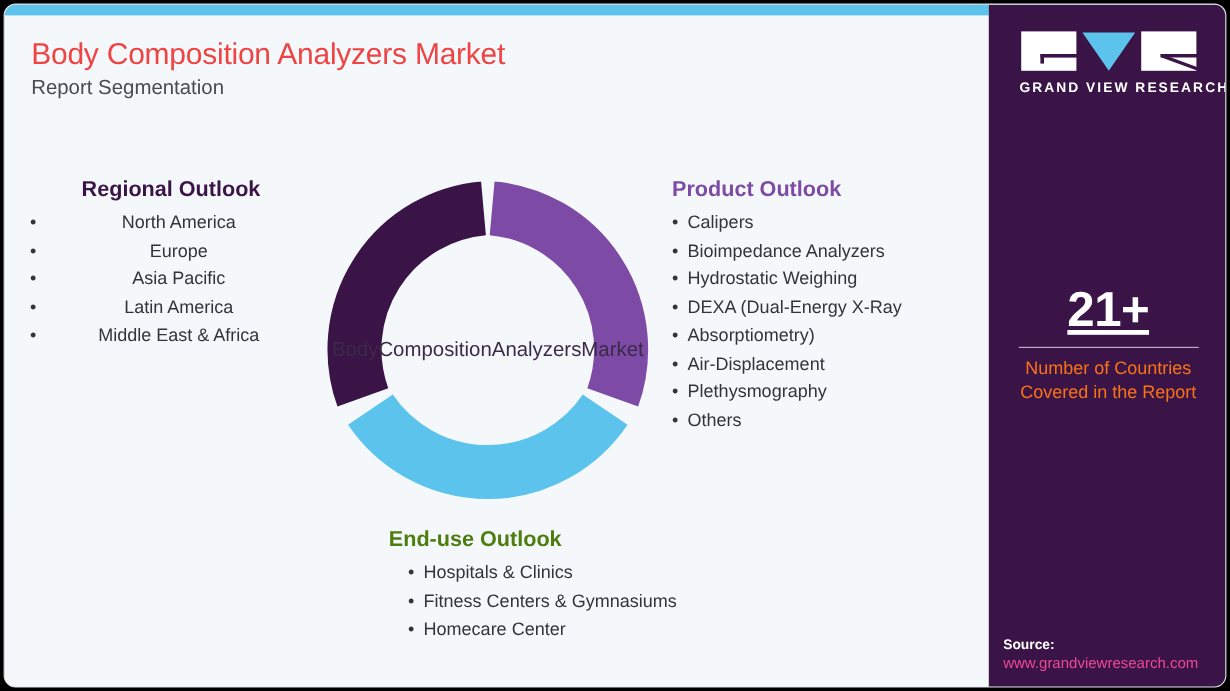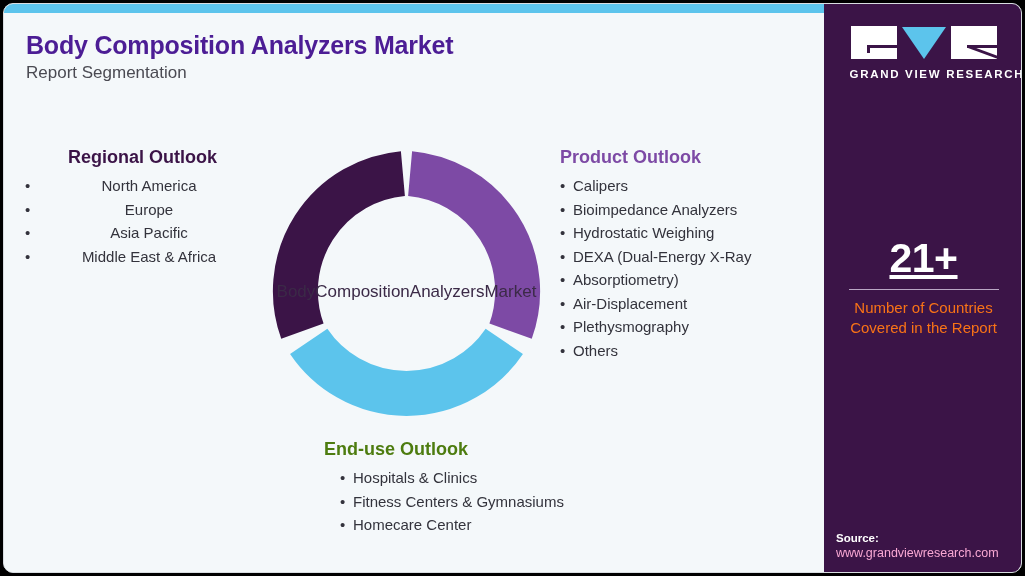--- a/index.html
+++ b/index.html
@@ -40,22 +40,22 @@
     position: absolute;
     left: 0; top: 9px;
     width: 820px; height: 561px;
     background: #f4f8fa;
   }
 
   .title {
     position: absolute;
     left: 22px; top: 18px;
     font-size: 25px;
-    font-weight: bold;
-    color: #4c1d95;
+    font-weight: normal;
+    color: #ef4444;
     letter-spacing: -0.2px;
     white-space: nowrap;
   }
   .subtitle {
     position: absolute;
     left: 22px; top: 50px;
     font-size: 17px;
     color: #4a4a52;
     white-space: nowrap;
   }
@@ -192,21 +192,21 @@
     left: 12px; bottom: 14px;
     width: 190px;
   }
   .source-title {
     color: #ffffff;
     font-size: 11.5px;
     font-weight: bold;
     margin-bottom: 2px;
   }
   .source-url {
-    color: #f9a8d4;
+    color: #ec4899;
     font-size: 12.5px;
     white-space: nowrap;
   }
 </style>
 </head>
 <body>
 
 <div id="infographic">
   <div class="card">
 
@@ -236,20 +236,21 @@
           <span>Market</span>
         </div>
       </div>
 
       <div class="outlook" id="regional-outlook">
         <h3>Regional Outlook</h3>
         <ul>
           <li>North America</li>
           <li>Europe</li>
           <li>Asia Pacific</li>
+          <li>Latin America</li>
           <li>Middle East &amp; Africa</li>
         </ul>
       </div>
 
       <div class="outlook" id="product-outlook">
         <h3>Product Outlook</h3>
         <ul>
           <li>Calipers</li>
           <li>Bioimpedance Analyzers</li>
           <li>Hydrostatic Weighing</li>

